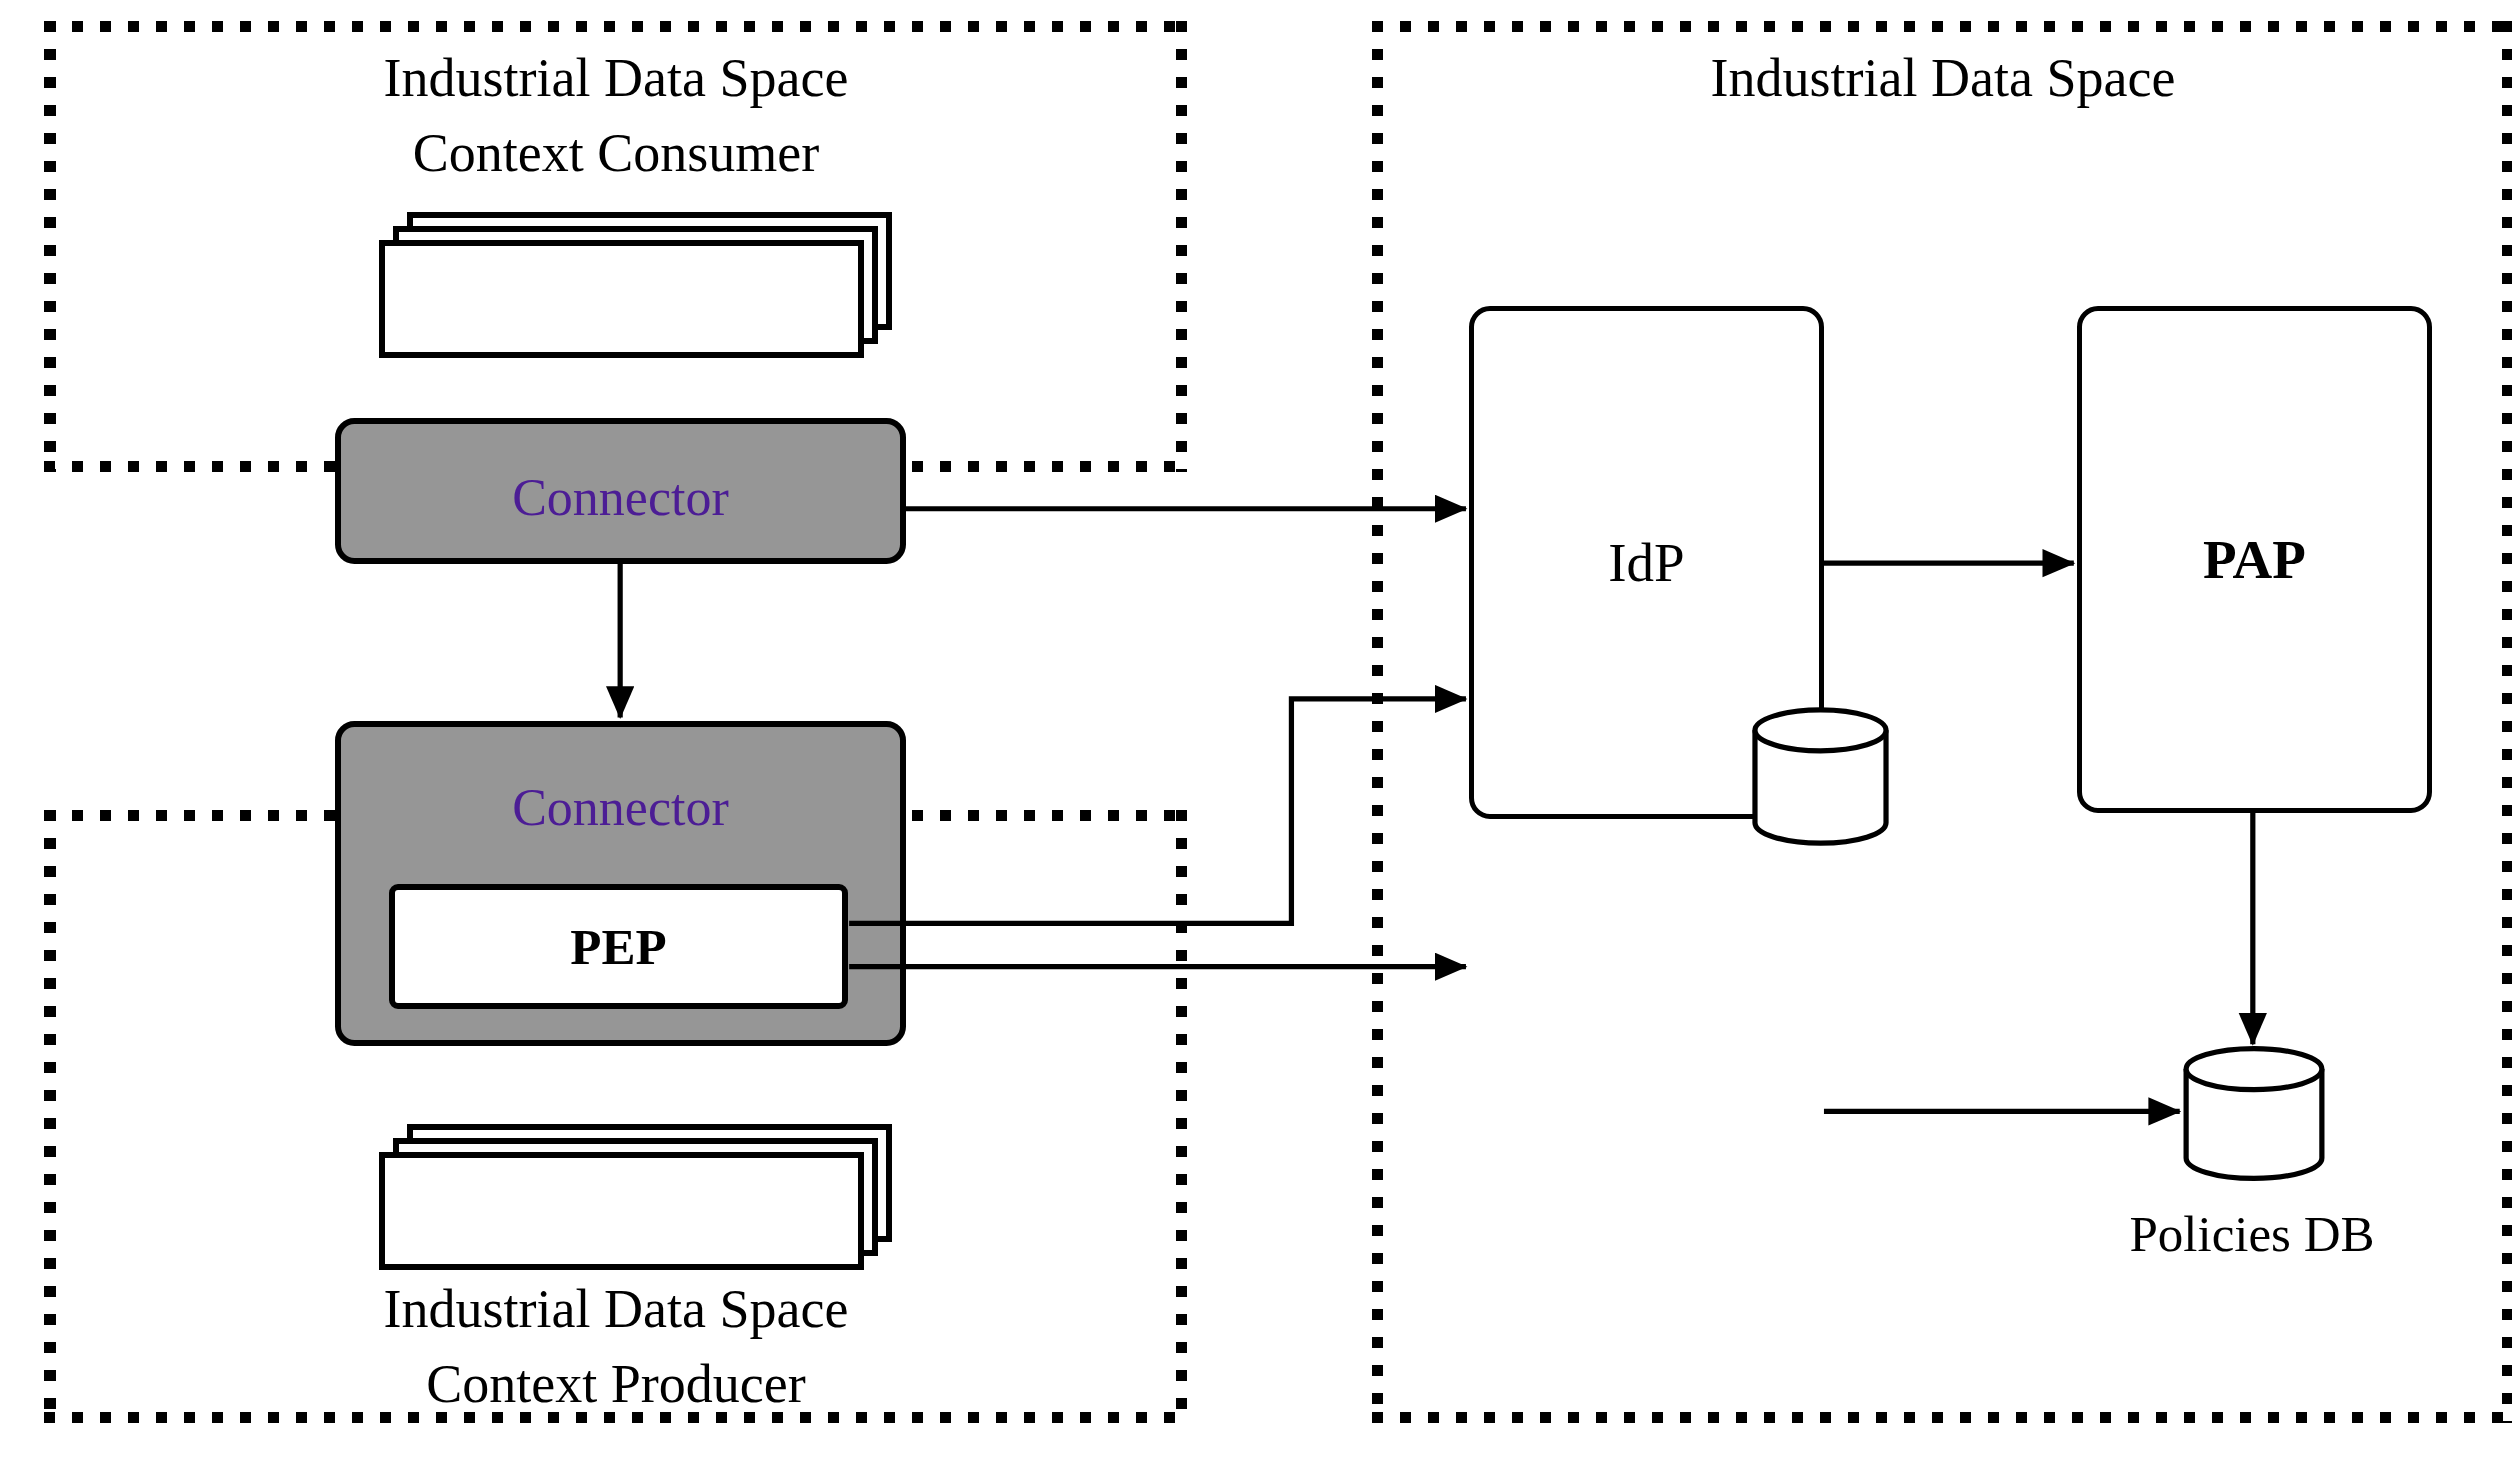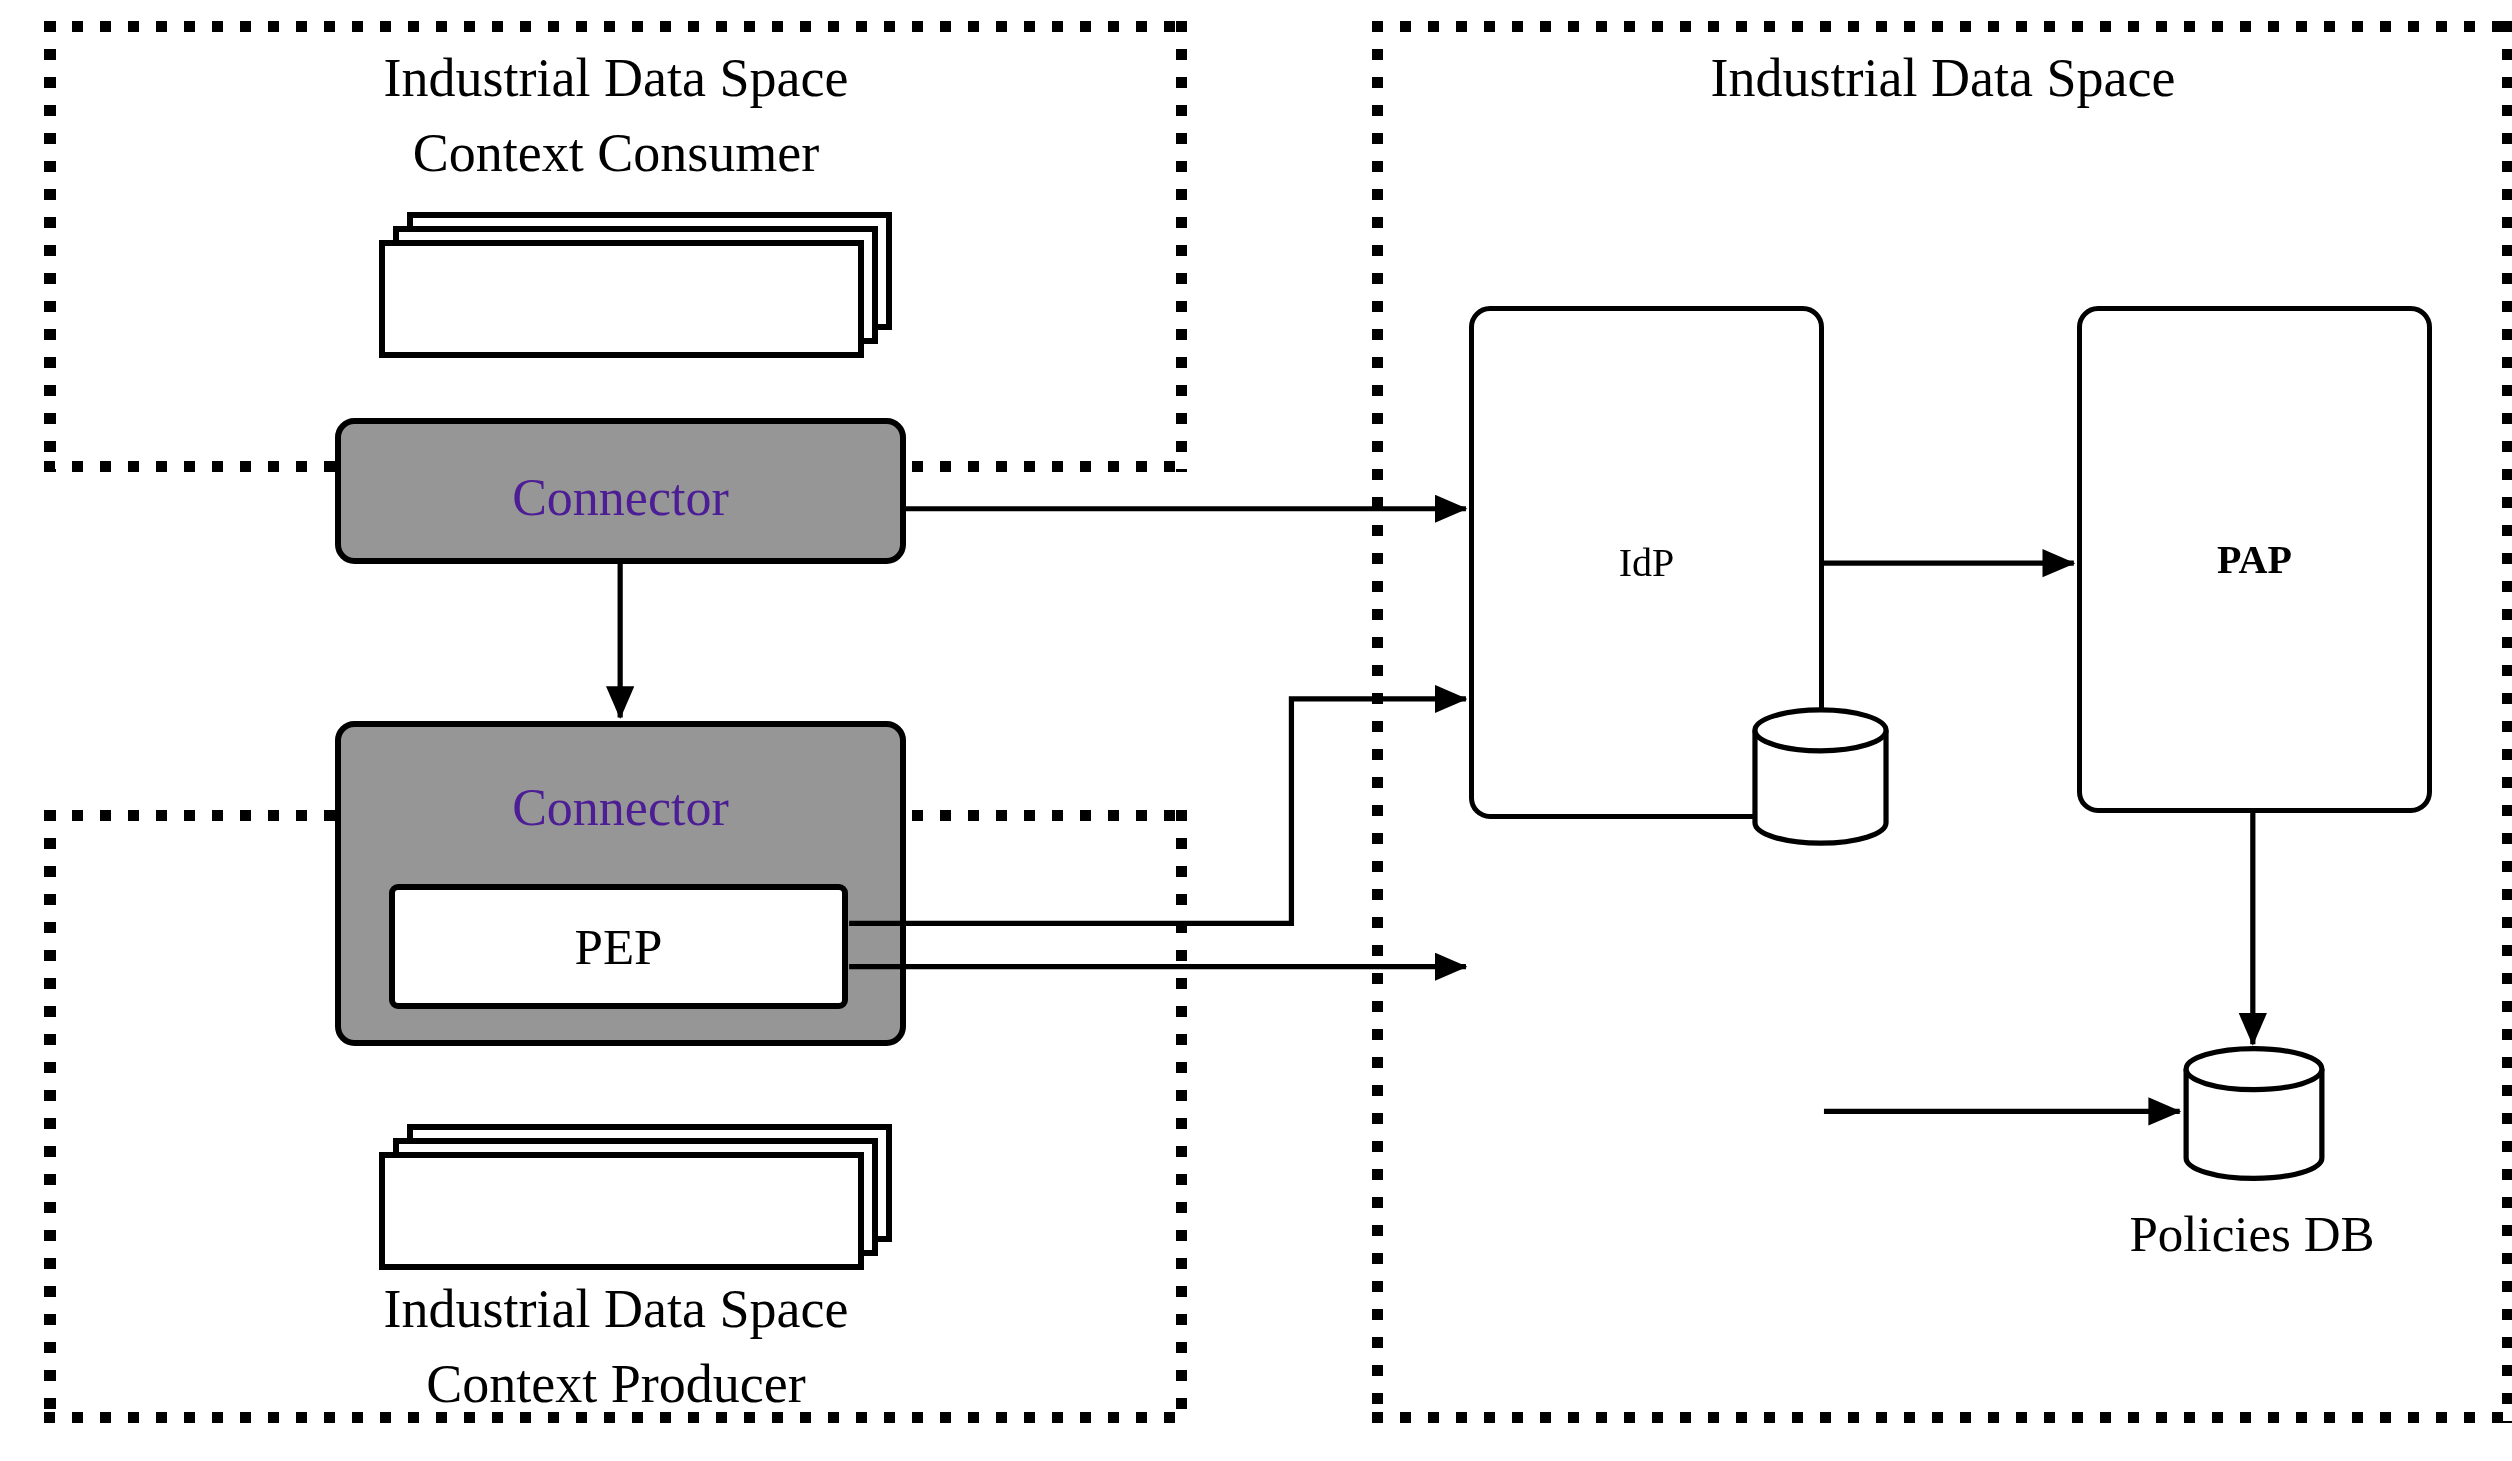--- a/index.html
+++ b/index.html
@@ -66,31 +66,32 @@
     position: absolute;
     background: #ffffff;
     border: 5.2px solid #000000;
     border-radius: 21px;
     box-sizing: border-box;
     display: flex;
     align-items: center;
     justify-content: center;
   }
   .node-label {
-    font-size: 40px;
+    font-size: 55px;
   }
   .pep-box {
     position: absolute;
     background: #ffffff;
     border: 6px solid #000000;
     border-radius: 9px;
     box-sizing: border-box;
     display: flex;
     align-items: center;
     justify-content: center;
+    font-weight: bold;
   }
   .pep-label { font-size: 51px; }
   .db-icon { position: absolute; }
   .db-caption {
     position: absolute;
     text-align: center;
     font-size: 51px;
     white-space: nowrap;
   }
   .overlay {

